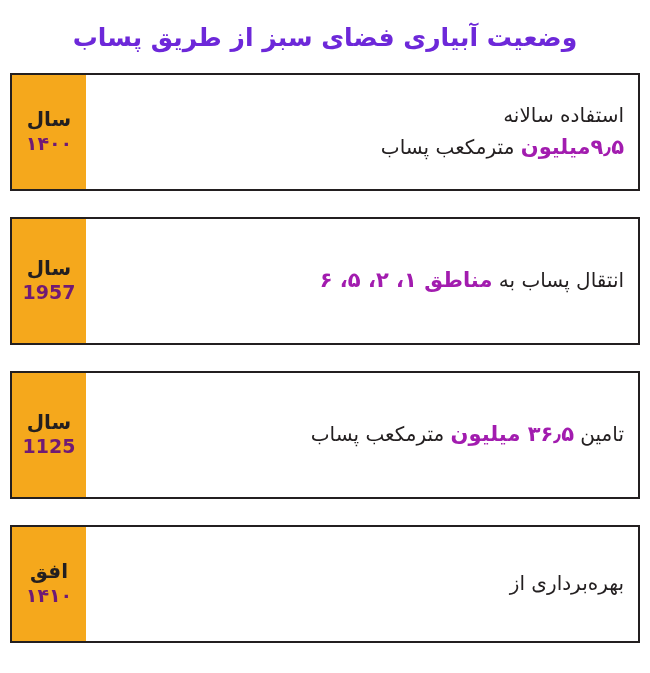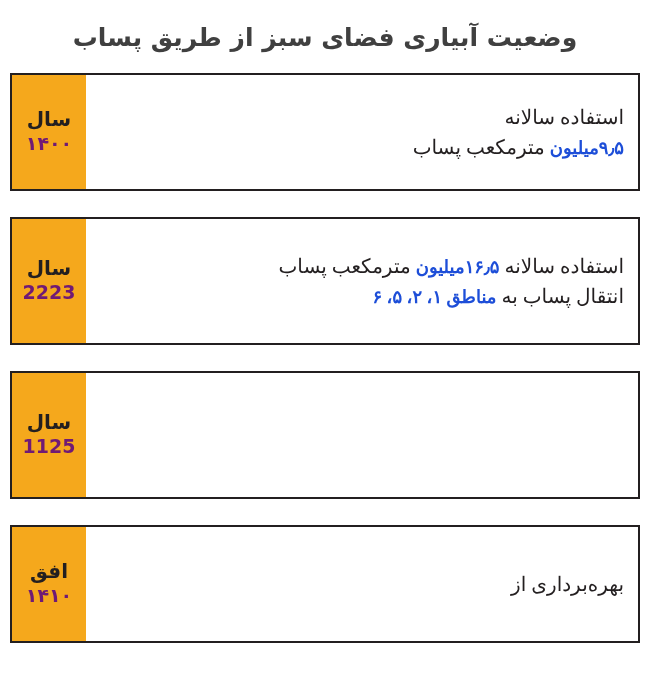--- a/index.html
+++ b/index.html
@@ -18,21 +18,21 @@
     width: 650px;
     height: 673px;
     position: relative;
     background: #ffffff;
     box-sizing: border-box;
   }
   .title {
     text-align: center;
     font-size: 25px;
     font-weight: bold;
-    color: #404040;
+    color: #6d28d9;
     padding: 22px 10px 6px 10px;
     letter-spacing: 0px;
     line-height: 1.3;
   }
   .rows {
     padding: 12px 10px 0 10px;
     box-sizing: border-box;
   }
   .row {
     border: 2px solid #231f20;
@@ -68,34 +68,33 @@
     line-height: 1.25;
   }
   .content {
     flex: 1 1 auto;
     display: flex;
     flex-direction: column;
     justify-content: center;
     align-items: flex-start;
     padding: 10px 14px 10px 14px;
     box-sizing: border-box;
-    font-family: Liberation Serif, serif;
   }
   .line {
     font-size: 20px;
     color: #231f20;
     line-height: 1.5;
     text-align: right;
     width: 100%;
     white-space: nowrap;
   }
   .hl {
-    color: #1d4ed8;
+    color: #a21caf;
     font-weight: bold;
-    font-size: 18px;
+    font-size: 21px;
   }
   .r1 { height: 118px; }
   .r2 { height: 128px; }
   .r3 { height: 128px; }
   .r4 { height: 118px; }
 </style>
 </head>
 <body>
 
 <div class="page">
@@ -115,34 +114,34 @@
       </div>
       <div class="year-box">
         <div class="year-label">سال</div>
         <div class="year-value">۱۴۰۰</div>
       </div>
     </div>
 
     <div class="row r2">
       <div class="content">
         <div class="line">
-          <span>استفاده سالانه </span><span class="hl">۱۶٫۵میلیون</span><span> مترمکعب پساب</span>
-        </div>
-        <div class="line">
           <span>انتقال پساب به </span><span class="hl">مناطق ۱، ۲، ۵، ۶</span><span></span>
         </div>
       </div>
       <div class="year-box">
         <div class="year-label">سال</div>
-        <div class="year-value">2223</div>
+        <div class="year-value">1957</div>
       </div>
     </div>
 
     <div class="row r3">
       <div class="content">
+        <div class="line">
+          <span>تامین </span><span class="hl">۳۶٫۵ میلیون</span><span> مترمکعب پساب</span>
+        </div>
       </div>
       <div class="year-box">
         <div class="year-label">سال</div>
         <div class="year-value">1125</div>
       </div>
     </div>
 
     <div class="row r4">
       <div class="content">
         <div class="line">

